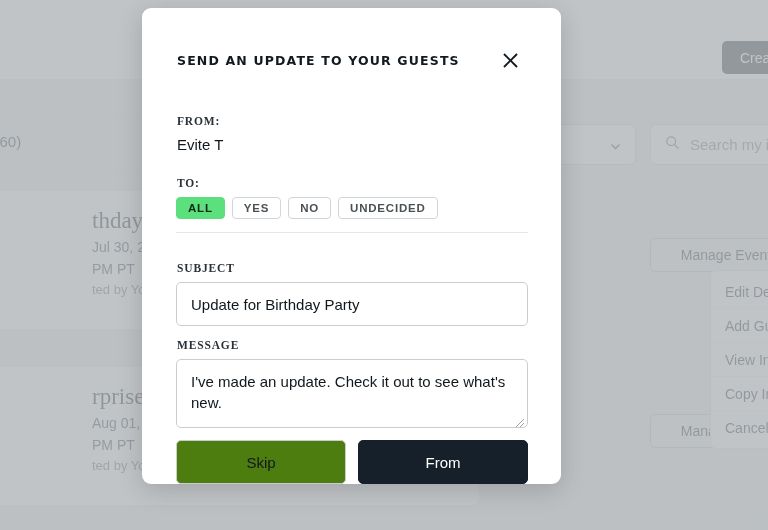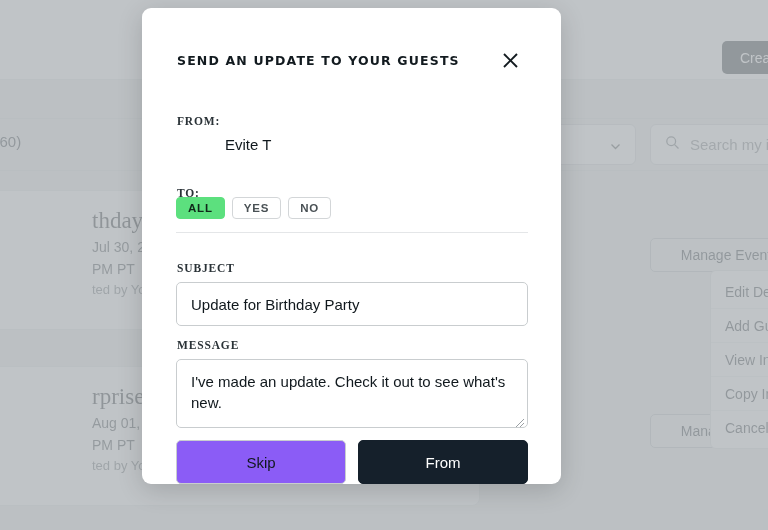--- a/index.html
+++ b/index.html
@@ -252,31 +252,30 @@
     font-size: 11.5px;
     font-weight: bold;
     letter-spacing: 0.85px;
     color: #2a3237;
     text-transform: uppercase;
     white-space: nowrap;
     font-family: Liberation Serif, serif;
   }
 
   .lbl-from  { top: 107px; }
-  .lbl-to    { top: 179px; }
+  .lbl-to    { top: 169px; }
   .lbl-subj  { top: 254px; text-align: center; }
   .lbl-msg   { top: 331px; }
 
   .from-value {
     position: absolute;
     left: 35px; top: 128px;
     font-size: 15px;
     color: #10181d;
     white-space: nowrap;
-    margin-left: 48px;
   }
 
   .chips {
     position: absolute;
     left: 34px; top: 189px;
     display: flex;
     gap: 7px;
   }
   .chip {
     height: 22px;
@@ -359,21 +358,21 @@
     width: 170px; height: 44px;
     border-radius: 5px;
     box-sizing: border-box;
     display: flex;
     align-items: center;
     justify-content: center;
     font-size: 15px;
     white-space: nowrap;
   }
   .btn-skip {
-    background: #8b5cf6;
+    background: #4d7c0f;
     border: 1px solid #c9cdcf;
     color: #10181d;
   }
   .btn-send {
     background: #15202b;
     border: 1px solid #15202b;
     color: #ffffff;
   }
 </style>
 </head>
@@ -452,20 +451,21 @@
 
     <div class="field-label lbl-from">From:</div>
     <div class="from-value">Evite T</div>
 
     <div class="field-label lbl-to">To:</div>
 
     <div class="chips">
       <div class="chip active">All</div>
       <div class="chip">Yes</div>
       <div class="chip">No</div>
+      <div class="chip">Undecided</div>
     </div>
 
     <div class="modal-divider"></div>
 
     <div class="field-label lbl-subj">Subject</div>
     <input class="text-input" type="text" value="Update for Birthday Party" style="">
 
     <div class="field-label lbl-msg">Message</div>
     <div class="textarea-wrap">
       <textarea class="text-area" style="">I've made an update. Check it out to see what's new.</textarea>

